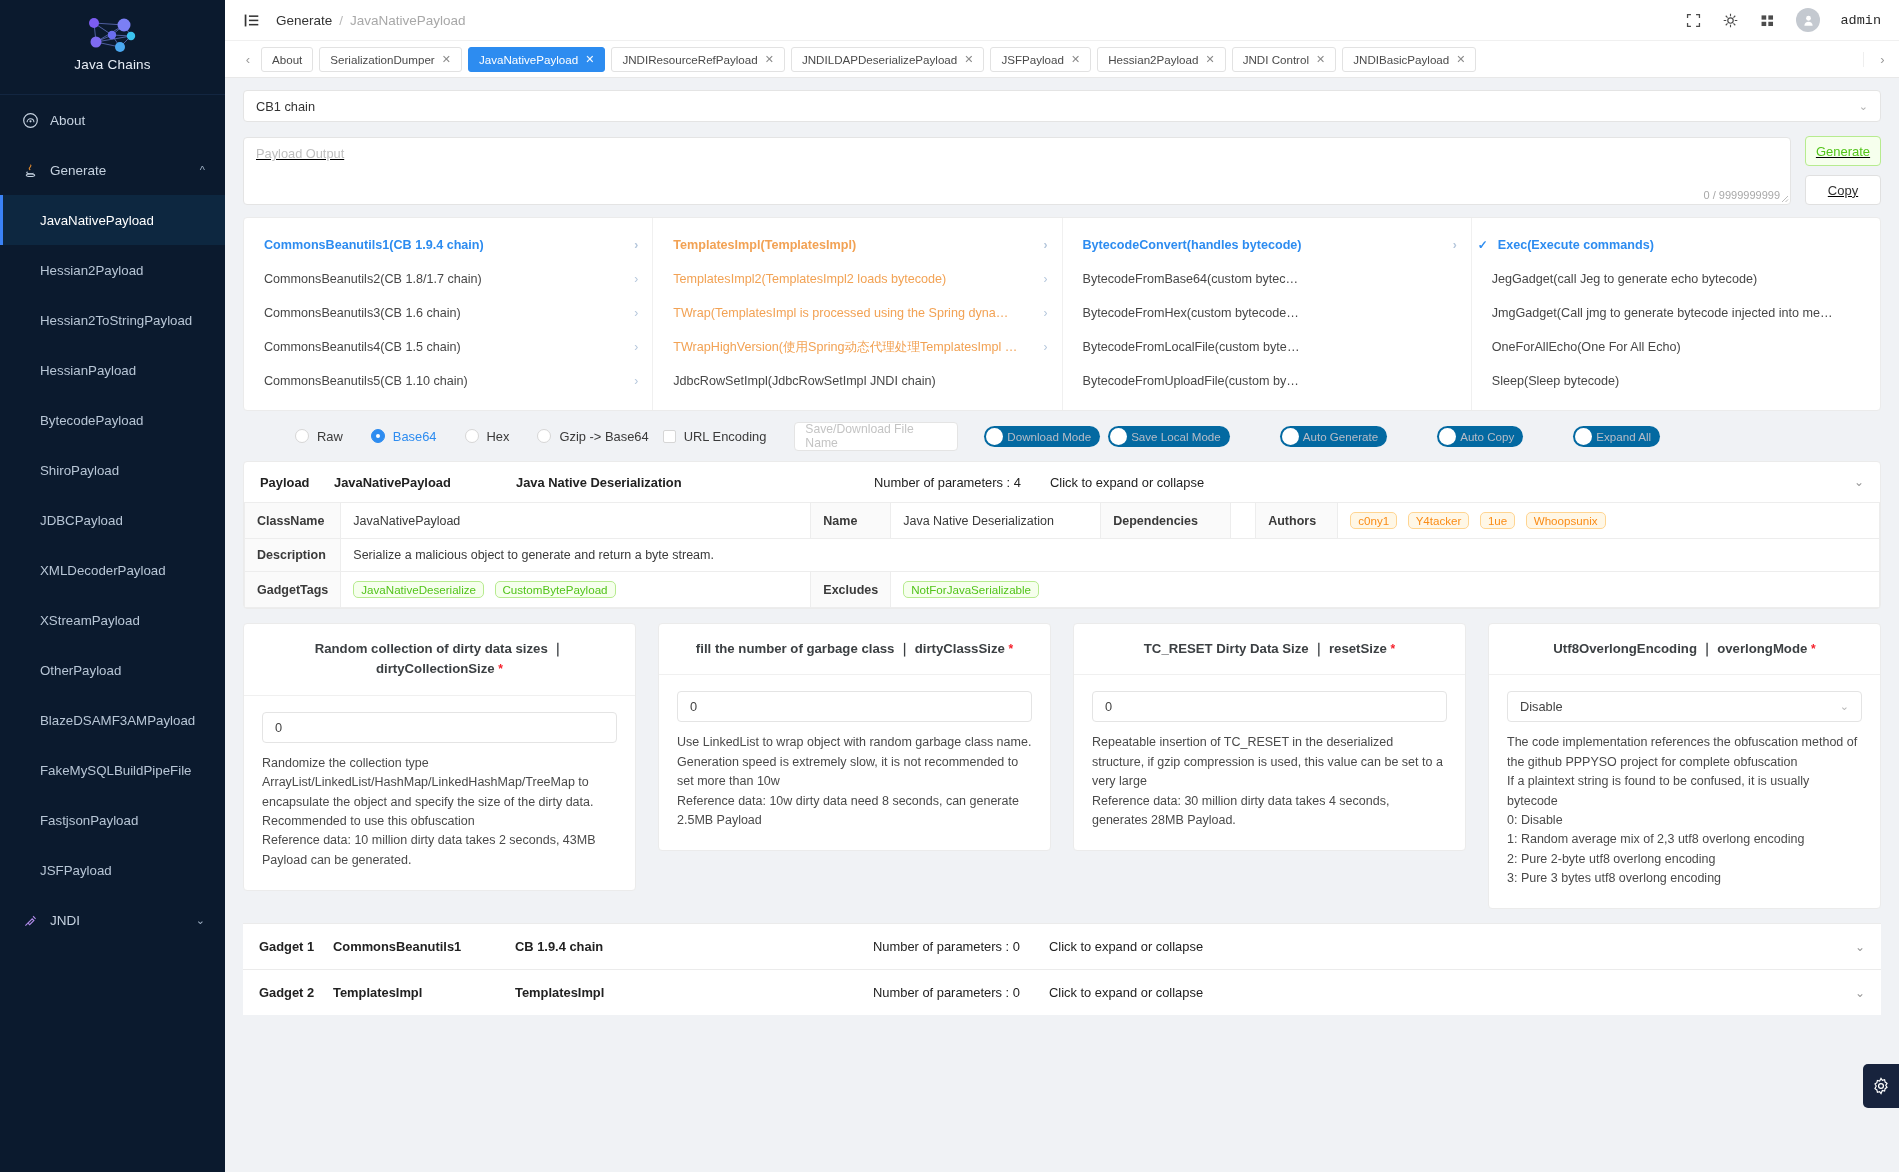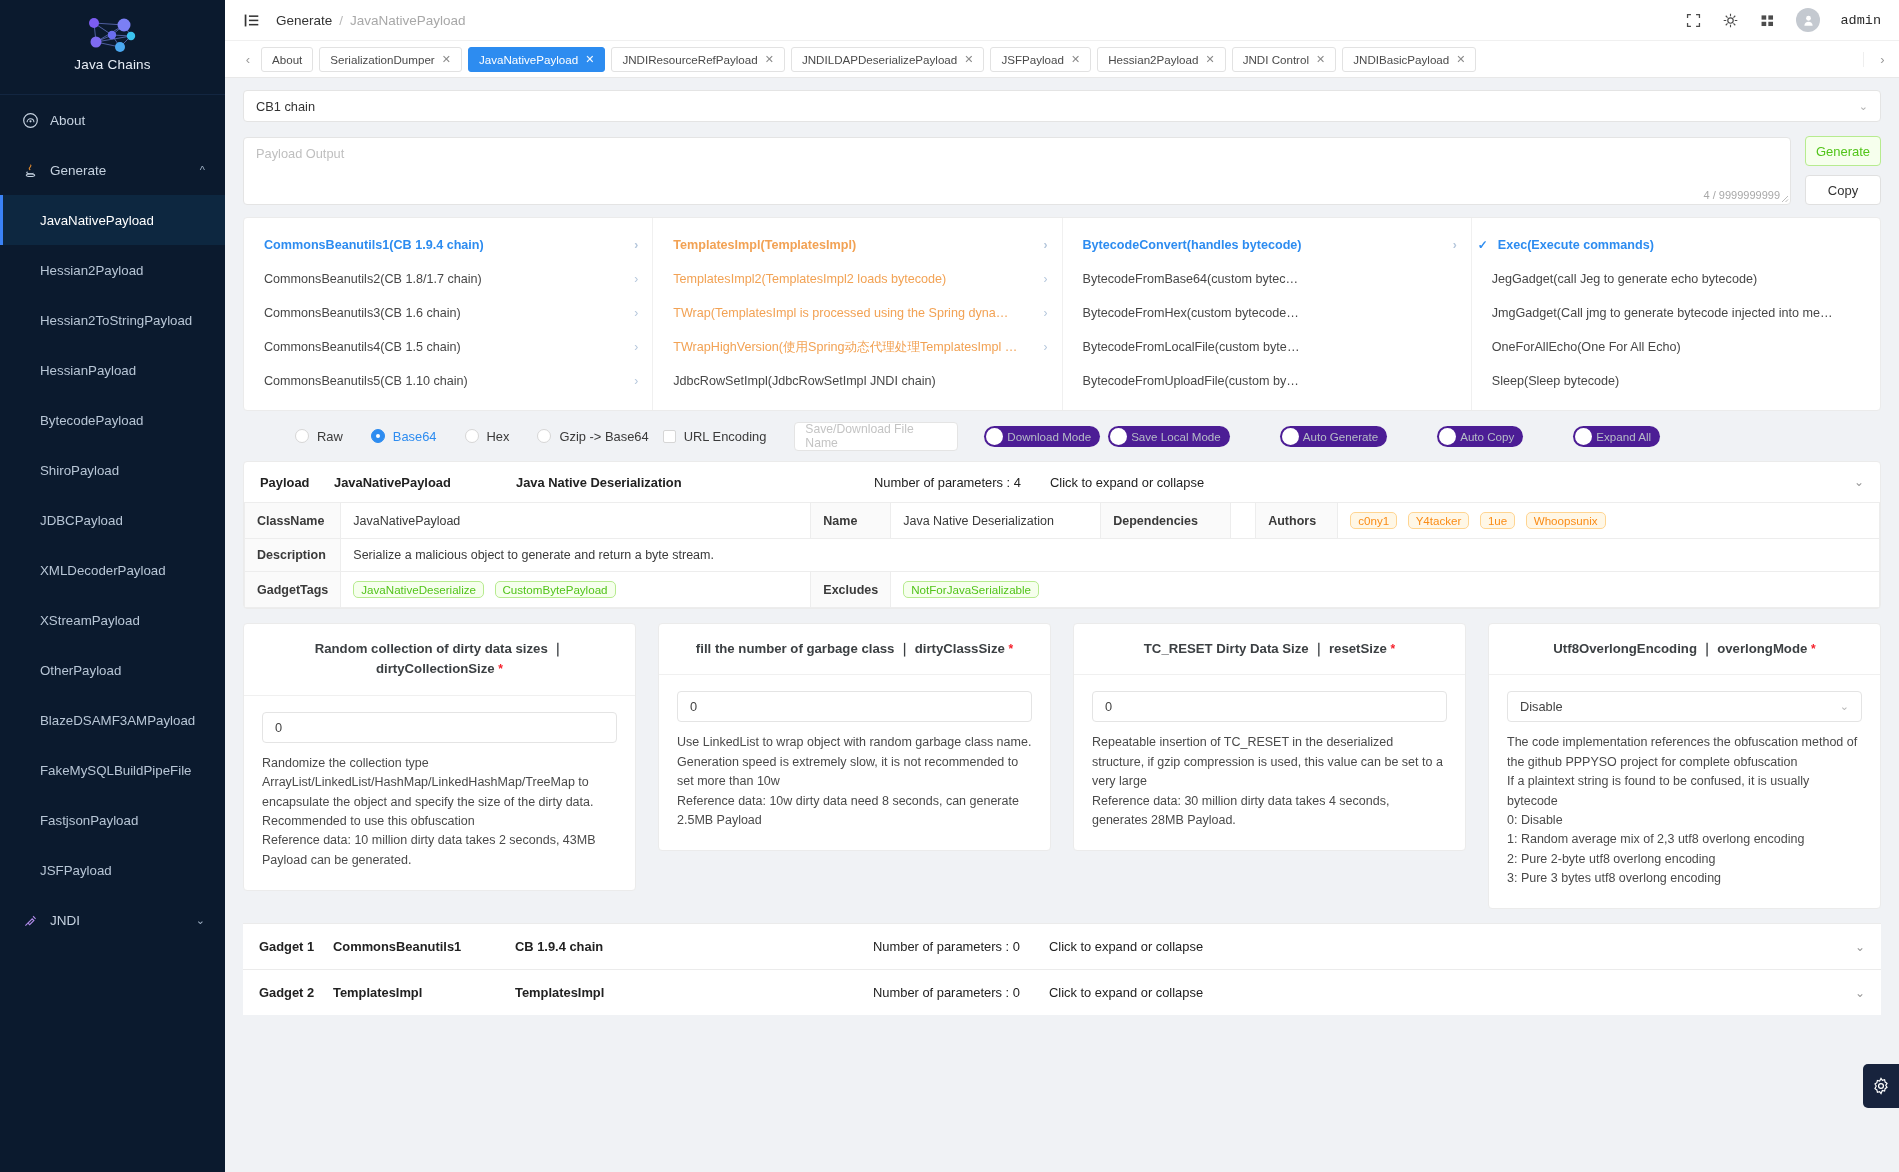--- a/index.html
+++ b/index.html
@@ -85,21 +85,21 @@
   
   .content { flex: 1 1 auto; overflow: hidden; padding: 12px 18px 0 18px; position: relative; }
 
   .chain-select {
     height: 32px; background: #fff; border: 1px solid #e4e4e4; border-radius: 4px;
     display: flex; align-items: center; padding: 0 12px;
     font-size: 12.8px; color: #333; cursor: pointer;
   }
   .chain-select .chev { margin-left: auto; color: #b0b0b0; font-size: 11px; }
 
-  .out-row { display: flex; gap: 14px; margin-top: 14px; align-items: flex-end; }
+  .out-row { display: flex; gap: 14px; margin-top: 14px; align-items: flex-end; text-decoration: underline; }
   .payload-out {
     flex: 1 1 auto; height: 68px; background: #fff;
     border: 1px solid #e4e4e4; border-radius: 4px; position: relative;
     padding: 8px 12px; font-size: 12.8px; color: #bfbfbf;
   }
   .char-count {
     position: absolute; right: 10px; bottom: 3px;
     font-size: 11px; color: #a8a8a8;
   }
   .resize-grip { position: absolute; right: 1px; bottom: 1px; width: 10px; height: 10px; }
@@ -140,21 +140,21 @@
   .radio.on { color: #2d8cf0; }
   .cbx { display: flex; align-items: center; gap: 8px; font-size: 12.9px; color: #3a3a3a; cursor: pointer; }
   .cbox { width: 13px; height: 13px; border: 1px solid #d6d6d6; border-radius: 2px; background: #fff; flex: 0 0 13px; }
   .fname {
     margin-left: 28px; width: 164px; height: 29px; background: #fff;
     border: 1px solid #e4e4e4; border-radius: 4px; padding: 0 10px;
     display: flex; align-items: center; font-size: 12.2px; color: #c4c4c4;
   }
   .switch {
     display: flex; align-items: center; height: 21px; border-radius: 11px;
-    background: #4c1d95; padding: 2px 9px 2px 2px; gap: 4px; cursor: pointer;
+    background: #0369a1; padding: 2px 9px 2px 2px; gap: 4px; cursor: pointer;
     color: #b6bcc7; font-size: 11.6px; white-space: nowrap;
   }
   .switch .knob { width: 17px; height: 17px; border-radius: 50%; background: #fff; flex: 0 0 17px; }
 
   
   .panel {
     margin-top: 12px; background: #fff; border: 1px solid #ebebeb; border-radius: 4px;
   }
   .panel-head {
     height: 40px; display: flex; align-items: center; font-size: 12.9px; color: #222;
@@ -360,21 +360,21 @@
   <div class="content">
 
     <div class="chain-select">
       <span>CB1 chain</span>
       <span class="chev">⌄</span>
     </div>
 
     <div class="out-row">
       <div class="payload-out">
         <span>Payload Output</span>
-        <span class="char-count">4 / 9999999999</span>
+        <span class="char-count">0 / 9999999999</span>
         <svg class="resize-grip" viewBox="0 0 10 10">
           <path d="M9 3 L3 9 M9 6.5 L6.5 9" stroke="#bbb" stroke-width="1"></path>
         </svg>
       </div>
       <div class="btn-col">
         <div class="btn btn-generate">Generate</div>
         <div class="btn btn-copy">Copy</div>
       </div>
     </div>
 

